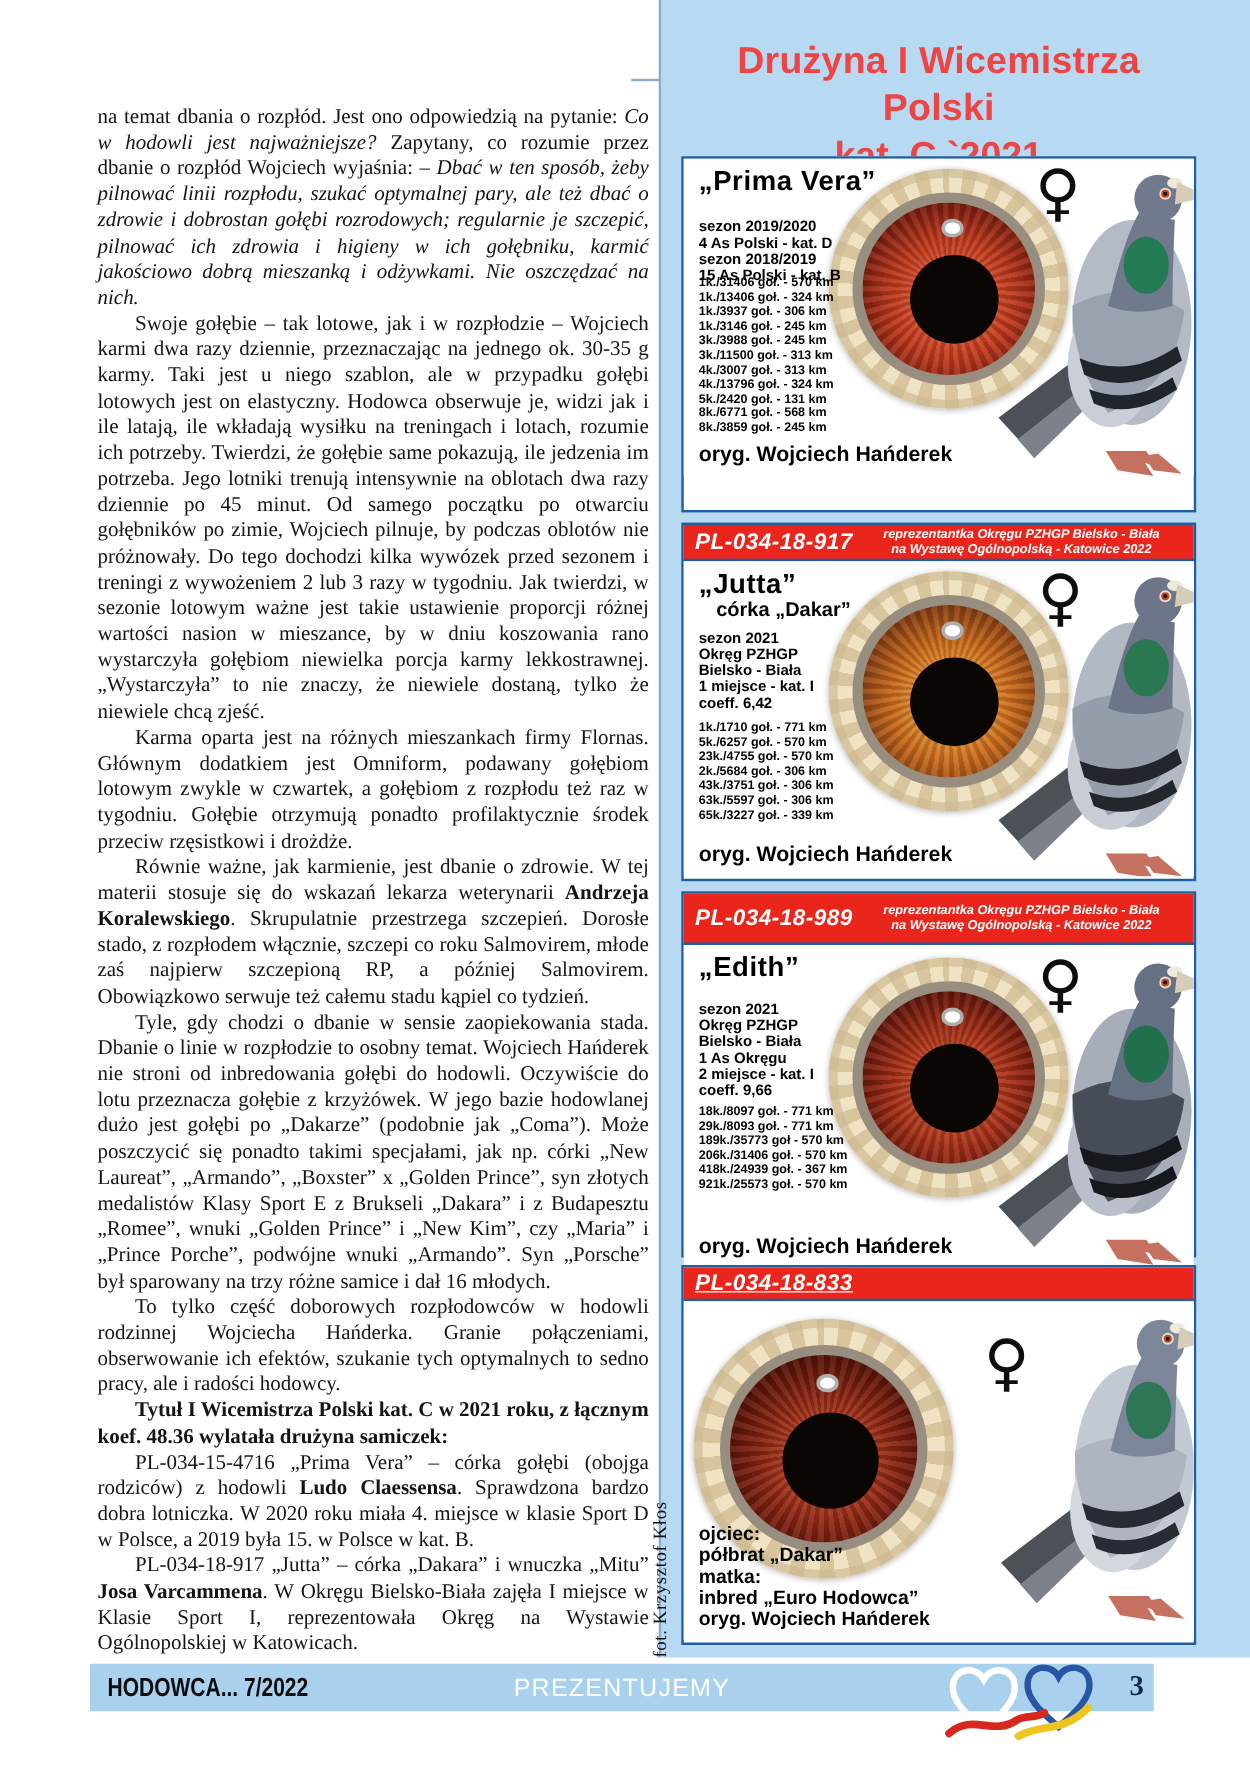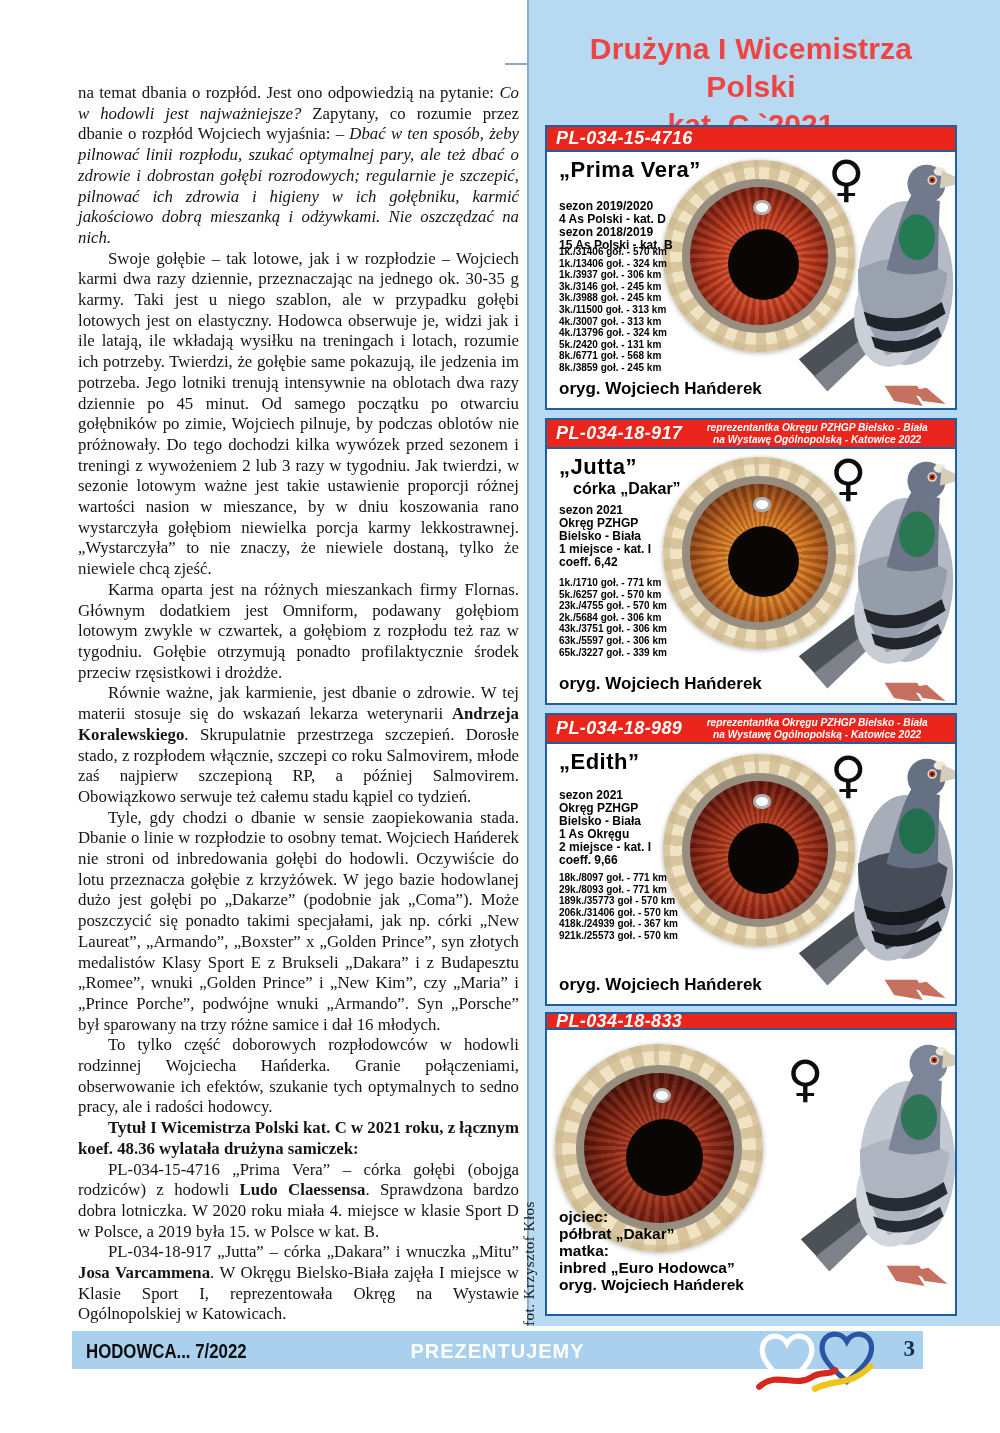--- a/index.html
+++ b/index.html
@@ -64,21 +64,21 @@
   
   .photo-credit{position:absolute;left:521px;top:1096px;height:230px;z-index:3;
        writing-mode:vertical-rl;transform:rotate(180deg);
        font-family:"Liberation Serif",serif;font-size:15px;color:#111;letter-spacing:.5px;}
 
   
   .footer-bar{position:absolute;left:72px;top:1331px;width:851px;height:38px;background:#a9d1ee;z-index:1;}
   .magazine-name{position:absolute;left:14px;top:8px;font-size:21px;font-weight:bold;color:#0d0d0d;
        transform:scaleX(.8);transform-origin:left center;white-space:nowrap;}
   .section-name{position:absolute;left:50%;transform:translateX(-50%);top:9px;font-size:20px;
-       font-weight:bold;color:#fff;letter-spacing:1px;}
+       font-weight:normal;color:#fff;letter-spacing:1px;}
   .page-number{position:absolute;right:8px;top:5px;font-size:23px;font-weight:bold;
        font-family:"Liberation Serif",serif;color:#122a4e;}
   .hearts-logo{position:absolute;left:755px;top:1327px;z-index:2;}
 </style>
 </head>
 <body>
 
 <div class="right-bg"></div>
 <div class="col-divider"></div>
 <div class="crop-mark"></div>
@@ -95,23 +95,20 @@
     <p><span class="seg-n">Równie ważne, jak karmienie, jest dbanie o zdrowie. W tej materii stosuje się do wskazań lekarza weterynarii </span><span class="seg-b">Andrzeja Koralewskiego</span><span class="seg-n">.  Skrupulatnie przestrzega szczepień.  Dorosłe stado, z rozpłodem włącznie, szczepi co roku Salmovirem, młode  zaś najpierw szczepioną RP, a później Salmovirem.  Obowiązkowo serwuje też całemu stadu kąpiel co tydzień.</span></p>
     <p><span class="seg-n">Tyle, gdy chodzi o dbanie w sensie zaopiekowania stada. Dbanie o linie w rozpłodzie to osobny temat. Wojciech Hańderek nie stroni od inbredowania gołębi do hodowli. Oczywiście do lotu przeznacza gołębie z krzyżówek. W jego bazie hodowlanej dużo jest gołębi po „Dakarze” (podobnie jak „Coma”). Może poszczycić się ponadto takimi specjałami, jak np. córki „New Laureat”, „Armando”, „Boxster” x „Golden Prince”, syn złotych medalistów Klasy Sport E z Brukseli „Dakara” i z Budapesztu „Romee”, wnuki „Golden Prince” i „New Kim”, czy „Maria” i „Prince Porche”, podwójne wnuki „Armando”. Syn „Porsche” był sparowany na trzy różne samice i dał 16 młodych.</span></p>
     <p><span class="seg-n">To tylko część doborowych rozpłodowców w hodowli rodzinnej Wojciecha Hańderka. Granie połączeniami, obserwowanie ich efektów,  szukanie tych optymalnych to sedno pracy, ale i radości hodowcy.</span></p>
     <p class=" allbold"><span class="seg-b">Tytuł I Wicemistrza Polski kat. C w 2021 roku, z łącznym koef.  48.36 wylatała drużyna samiczek:</span></p>
     <p><span class="seg-n">PL-034-15-4716 „Prima Vera” – córka gołębi (obojga rodziców) z hodowli </span><span class="seg-b">Ludo Claessensa</span><span class="seg-n">. Sprawdzona bardzo dobra lotniczka. W 2020 roku miała 4. miejsce w klasie Sport D w Polsce, a 2019 była 15. w Polsce w kat. B.</span></p>
     <p><span class="seg-n">PL-034-18-917 „Jutta” – córka „Dakara” i wnuczka „Mitu” </span><span class="seg-b">Josa Varcammena</span><span class="seg-n">. W Okręgu Bielsko-Biała zajęła I miejsce w Klasie Sport I, reprezentowała Okręg na Wystawie Ogólnopolskiej w Katowicach.</span></p>
   </div>
 
 <div id="cards-root">
     <div class="card" style="top: 125px; height: 285px;">
-      <div class="card-header" style="height: 25px;">
-        <span class="card-id">PL-034-15-4716</span>
-      </div>
       <div class="card-body" style="height: 254px;">
         <div class="eye" style="left: 116px; top: 8px; width: 192px; height: 192px; --irisL: #e8603a; --iris: #c23a1e; --irisD: #6e180c;">
           <div class="eye-ring"></div>
           <div class="eye-iris"></div>
           <div class="eye-pupil"></div>
           <div class="eye-glint"></div>
         </div>
         <div class="pigeon" style="left: 248px; top: 4px;"><svg width="162" height="252" viewBox="0 0 170 262">
             <polygon points="4,212 88,148 104,174 26,236" fill="#4c5158"></polygon>
             <polygon points="20,230 96,170 102,180 34,246" fill="#7d828a"></polygon>
@@ -137,21 +134,21 @@
         <div class="detail-lines" style="top: 48px;">
           <div>sezon 2019/2020</div>
           <div>4 As Polski - kat. D</div>
           <div>sezon 2018/2019</div>
           <div>15 As Polski - kat. B</div>
         </div>
         <div class="result-lines" style="top: 94px;">
           <div>1k./31406 goł. - 570 km</div>
           <div>1k./13406 goł. - 324 km</div>
           <div>1k./3937 goł. - 306 km</div>
-          <div>3k./3146 goł. - 245 km</div>
+          <div>1k./3146 goł. - 245 km</div>
           <div>3k./3988 goł. - 245 km</div>
           <div>3k./11500 goł. - 313 km</div>
           <div>4k./3007 goł. - 313 km</div>
           <div>4k./13796 goł. - 324 km</div>
           <div>5k./2420 goł. - 131 km</div>
           <div>8k./6771 goł. - 568 km</div>
           <div>8k./3859 goł. - 245 km</div>
         </div>
         <div class="origin-line">oryg. Wojciech Hańderek</div>
       </div>
@@ -207,21 +204,21 @@
           <div>23k./4755 goł. - 570 km</div>
           <div>2k./5684 goł. - 306 km</div>
           <div>43k./3751 goł. - 306 km</div>
           <div>63k./5597 goł. - 306 km</div>
           <div>65k./3227 goł. - 339 km</div>
         </div>
         <div class="origin-line">oryg. Wojciech Hańderek</div>
       </div>
     </div>
     <div class="card" style="top: 713px; height: 293px;">
-      <div class="card-header" style="height: 29px;">
+      <div class="card-header" style="height: 41px;">
         <span class="card-id">PL-034-18-989</span>
         <div class="card-rep">
           <div>reprezentantka Okręgu PZHGP Bielsko - Biała</div>
           <div>na Wystawę Ogólnopolską - Katowice 2022</div>
         </div>
       </div>
       <div class="card-body" style="height: 258px;">
         <div class="eye" style="left: 116px; top: 10px; width: 192px; height: 192px; --irisL: #d05430; --iris: #a52f17; --irisD: #58120a;">
           <div class="eye-ring"></div>
           <div class="eye-iris"></div>
@@ -263,21 +260,21 @@
           <div>29k./8093 goł. - 771 km</div>
           <div>189k./35773 goł - 570 km</div>
           <div>206k./31406 goł. - 570 km</div>
           <div>418k./24939 goł. - 367 km</div>
           <div>921k./25573 goł. - 570 km</div>
         </div>
         <div class="origin-line">oryg. Wojciech Hańderek</div>
       </div>
     </div>
     <div class="card" style="top: 1012px; height: 304px;">
-      <div class="card-header" style="height: 16px;">
+      <div class="card-header" style="height: 27px; text-decoration: underline;">
         <span class="card-id">PL-034-18-833</span>
       </div>
       <div class="card-body" style="height: 271px;">
         <div class="eye" style="left: 8px; top: 14px; width: 208px; height: 208px; --irisL: #c44a2c; --iris: #8f2714; --irisD: #4a0f06;">
           <div class="eye-ring"></div>
           <div class="eye-iris"></div>
           <div class="eye-pupil"></div>
           <div class="eye-glint"></div>
         </div>
         <div class="pigeon" style="left: 250px; top: 6px;"><svg width="162" height="252" viewBox="0 0 170 262">

